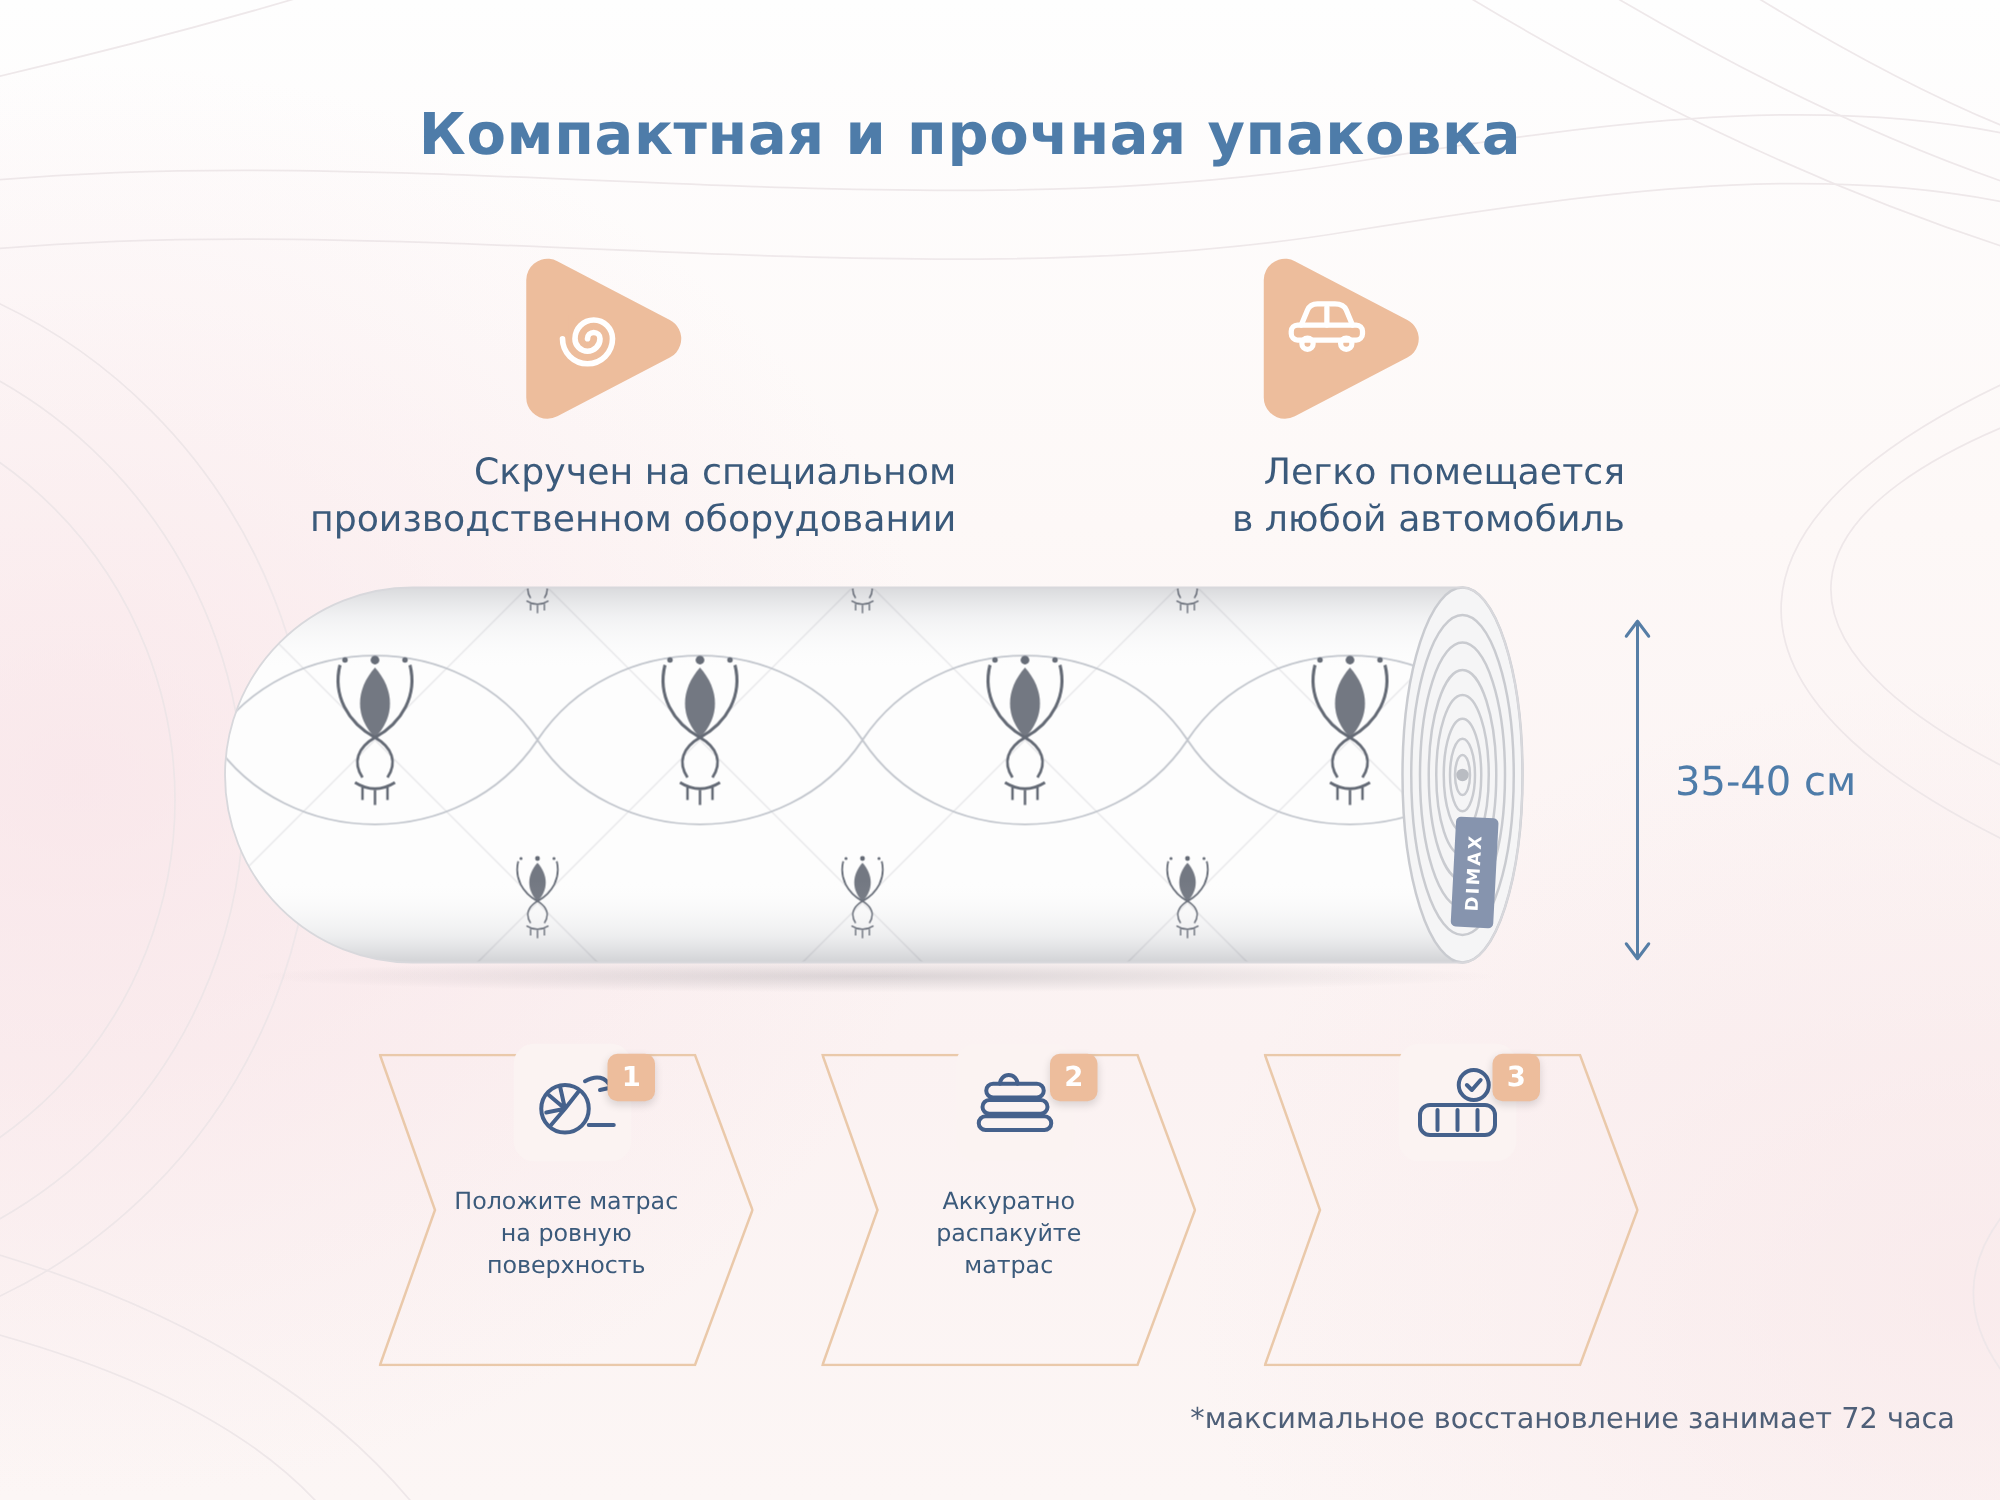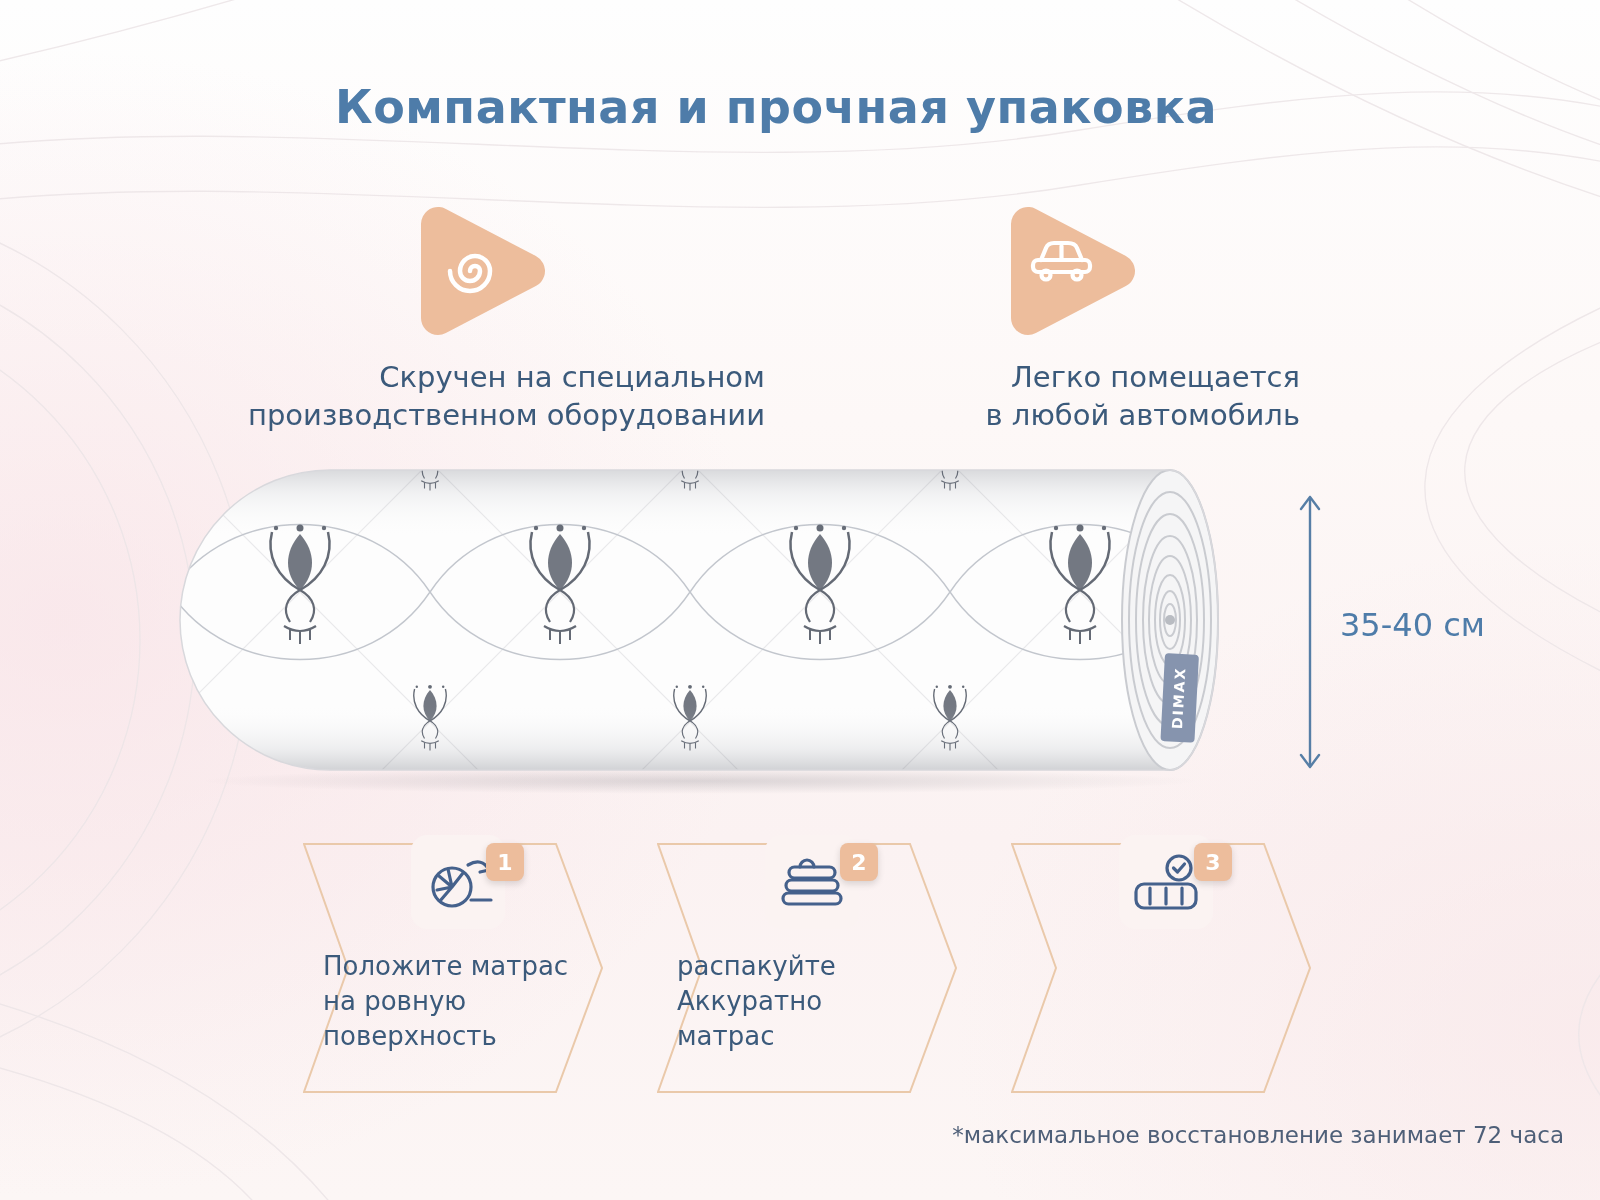--- a/index.html
+++ b/index.html
@@ -46,21 +46,21 @@
     display:flex; align-items:center; justify-content:center;
     box-shadow:0 3px 7px rgba(0,0,0,.14);
   }
   .step-icon {
     position:absolute; top:-8px; left:108px; width:94px; height:94px;
     display:flex; align-items:center; justify-content:center;
     background:#fbf3f2; border-radius:16px;
   }
   .step-text {
     position:absolute; top:106px; left:20px; width:260px;
-    font-size:26px; line-height:1.35;
+    text-align:center; font-size:19px; line-height:1.35;
     color:var(--text-blue,#3b5a7b);
   }
 
   .footnote {
     position:absolute; top:1122px; left:0; width:1564px;
     text-align:right; font-size:23px; color:#4e5f78;
   }
 </style>
 </head>
 <body>
@@ -226,22 +226,22 @@
         <g stroke="#45618c" stroke-width="3.2" fill="none" stroke-linecap="round" stroke-linejoin="round">
           <path d="M27,24 a7,7 0 0 1 14,0"></path>
           <rect x="16" y="24" width="46" height="11" rx="5.5"></rect>
           <rect x="13" y="37" width="52" height="11" rx="5.5"></rect>
           <rect x="10" y="50" width="58" height="11" rx="5.5"></rect>
         </g>
       </svg>
     </div>
     <div class="step-badge">2</div>
     <div class="step-text">
+      <div>Аккуратно</div>
       <div>распакуйте</div>
-      <div>Аккуратно</div>
       <div>матрас</div>
     </div>
   </div>
 
   <div class="step step-3">
     <svg class="chevron" width="300" height="250" viewBox="0 0 300 250">
       <polygon points="1,1 253,1 299,125 253,249 1,249 45,125" fill="none" stroke="#eac9aa" stroke-width="2"></polygon>
     </svg>
     <div class="step-icon">
       <svg width="78" height="78" viewBox="0 0 78 78">

